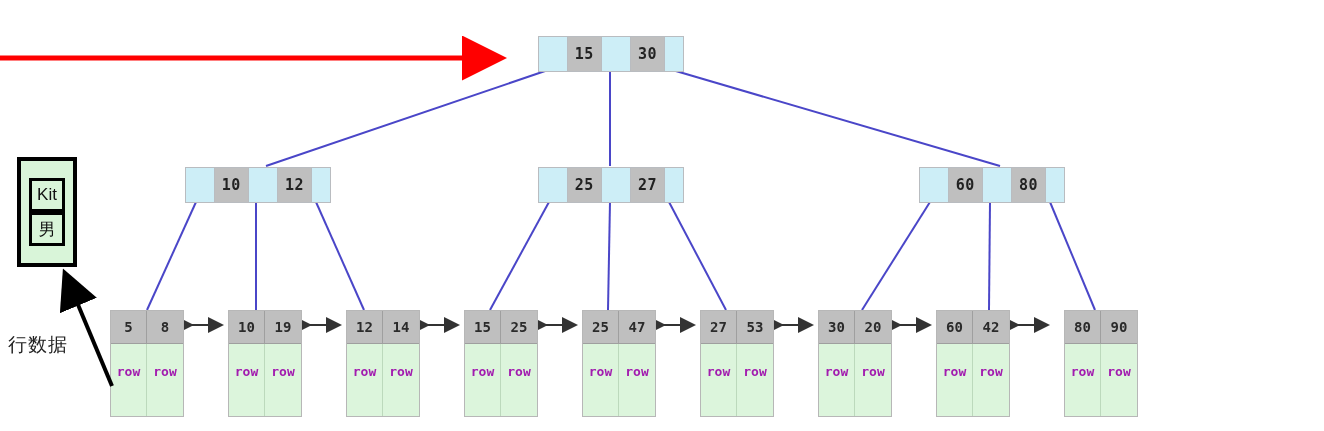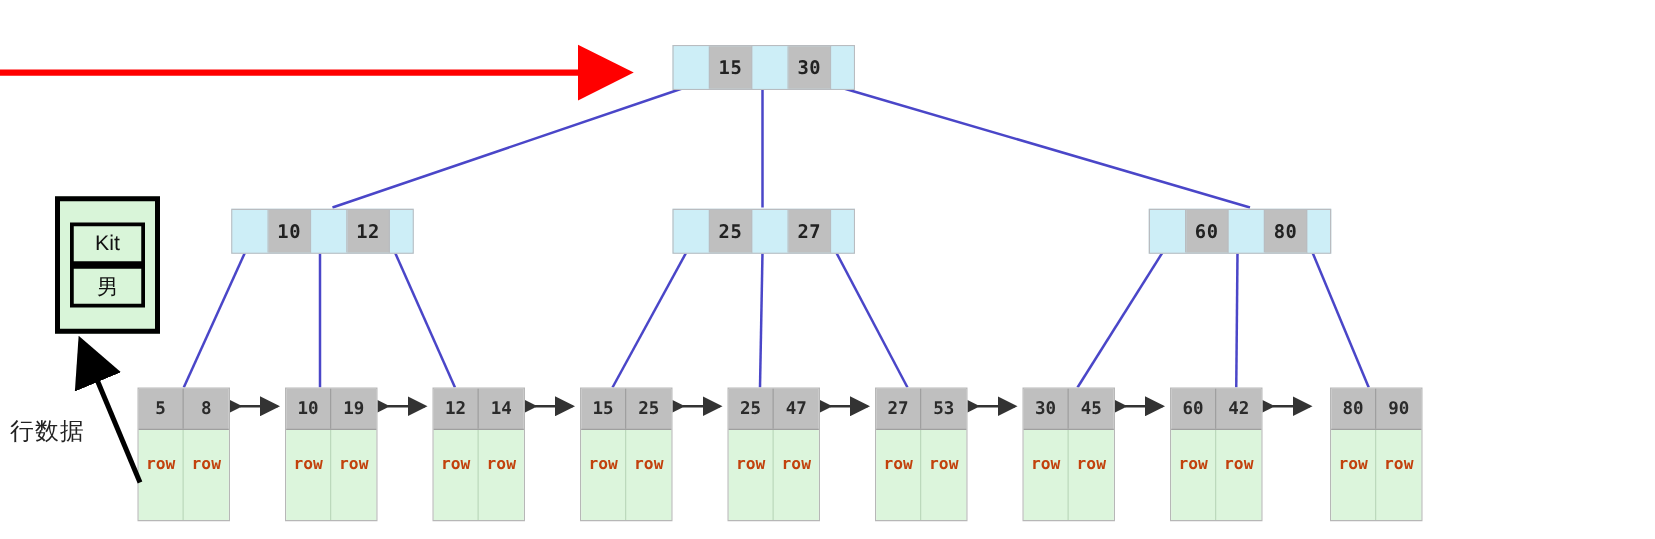--- a/index.html
+++ b/index.html
@@ -90,32 +90,32 @@
   }
   .leaf .rows .rcell {
     flex: 1 1 50%;
     box-sizing: border-box;
     display: flex;
     align-items: center;
     justify-content: center;
     font-family: "DejaVu Sans Mono", "Liberation Mono", monospace;
     font-size: 13px;
     font-weight: bold;
-    color: #c2410c;
+    color: #a21caf;
     padding-bottom: 18px;
   }
   .leaf .rows .rcell:first-child { border-right: 1px solid #bcd9bc; }
 
   
   #rowdata-box {
     position: absolute;
     z-index: 5;
-    left: 44px;
+    left: 17px;
     top: 157px;
-    width: 84px;
+    width: 60px;
     height: 110px;
     box-sizing: border-box;
     border: 4px solid #000000;
     background: #d9f5d9;
     padding: 7px 8px;
     display: flex;
     flex-direction: column;
     justify-content: center;
     gap: 0;
   }
@@ -316,21 +316,21 @@
     </div>
     <div class="rows">
       <div class="rcell">row</div>
       <div class="rcell">row</div>
     </div>
   </div>
 
   <div class="leaf" style="left:818px; top:310px;">
     <div class="keys">
       <div class="kcell">30</div>
-      <div class="kcell">45</div>
+      <div class="kcell">20</div>
     </div>
     <div class="rows">
       <div class="rcell">row</div>
       <div class="rcell">row</div>
     </div>
   </div>
 
   <div class="leaf" style="left:936px; top:310px;">
     <div class="keys">
       <div class="kcell">60</div>

